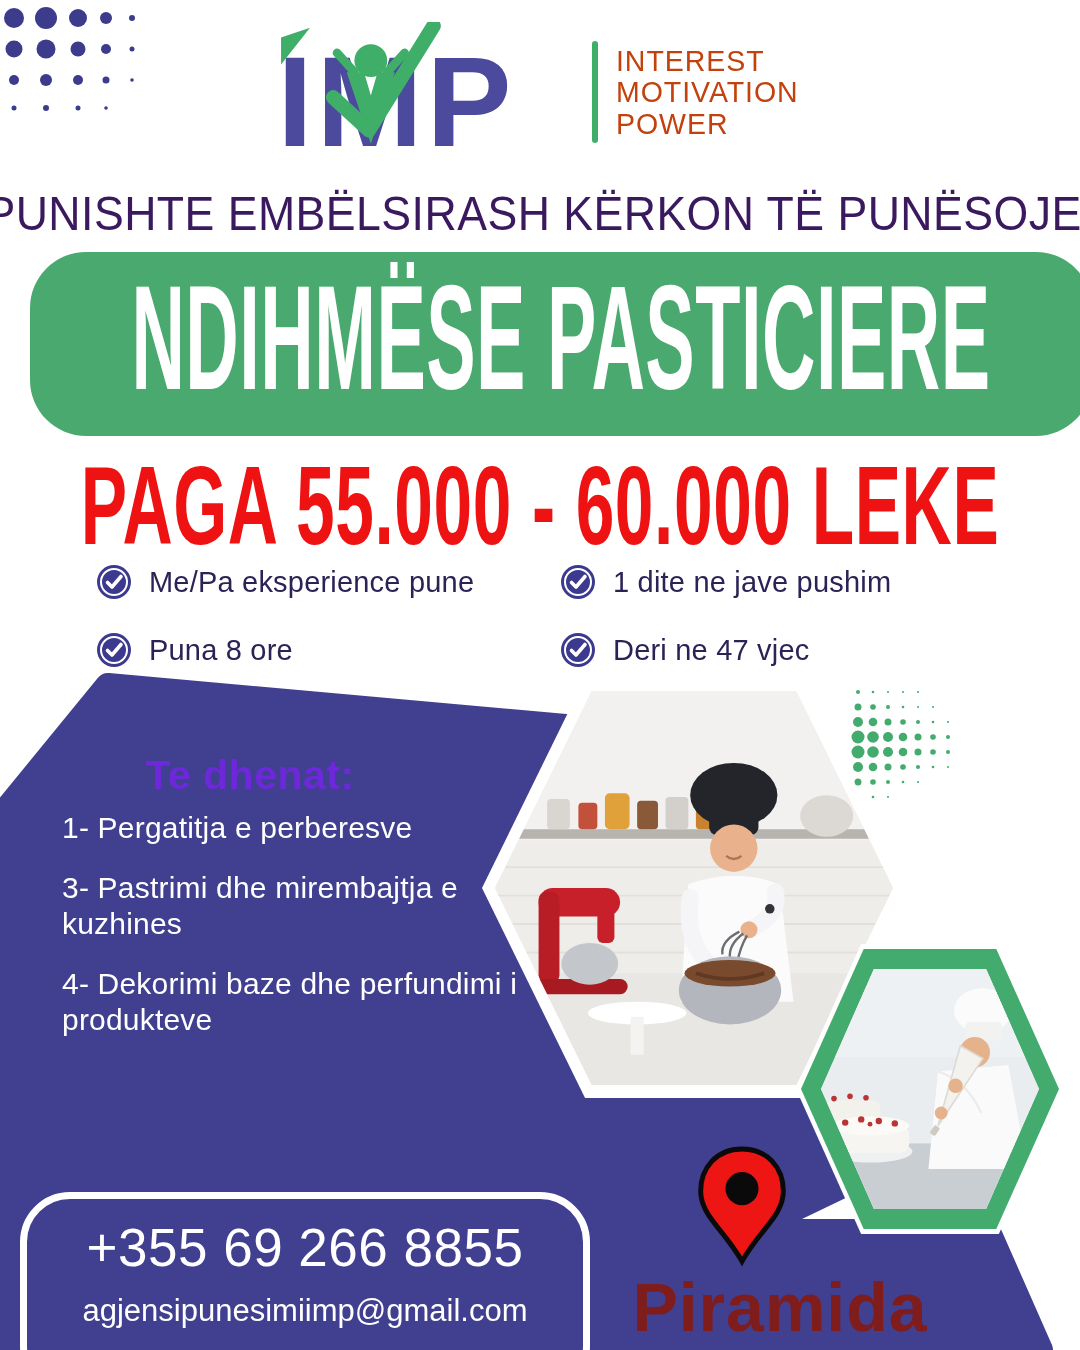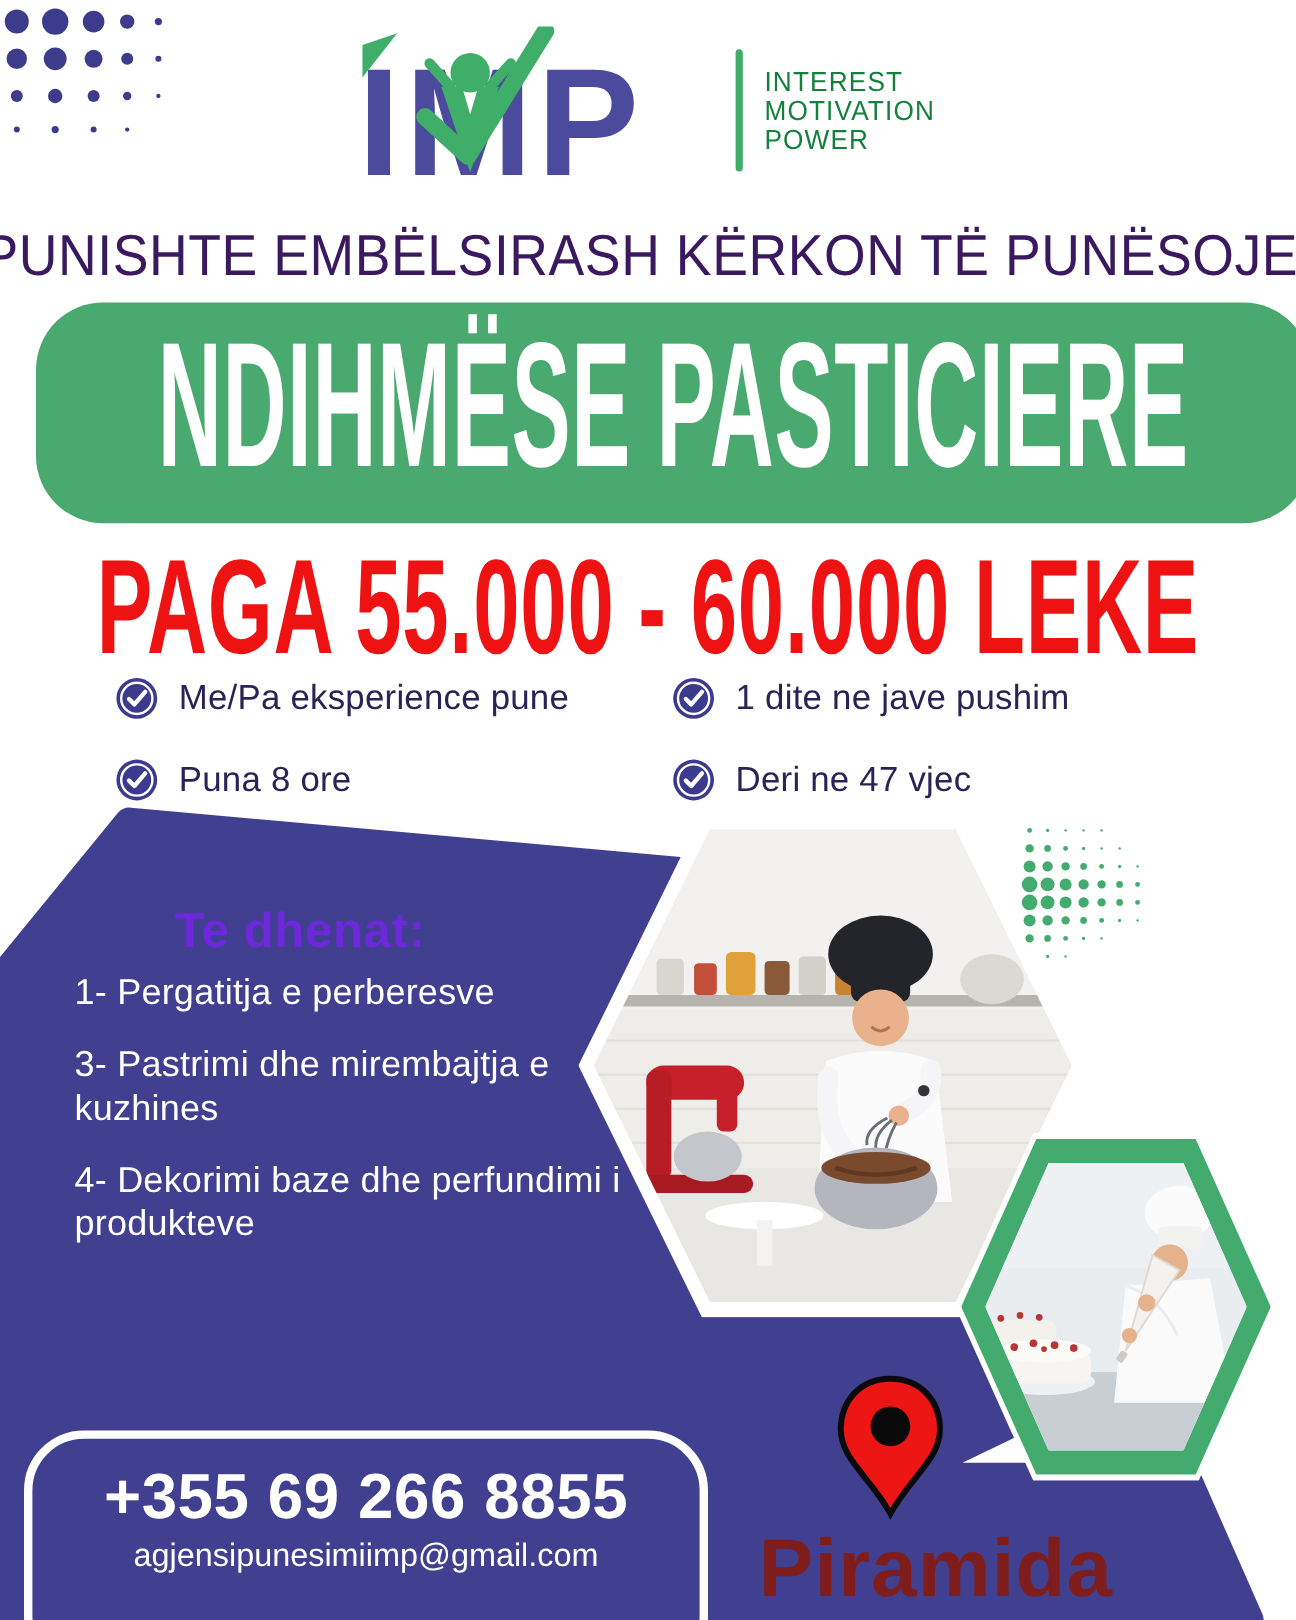--- a/index.html
+++ b/index.html
@@ -3,21 +3,21 @@
 <meta charset="utf-8">
 <style>
   html,body{margin:0;padding:0;background:#ffffff;}
   .poster{
     position:relative;width:1080px;height:1350px;overflow:hidden;background:#ffffff;
     font-family:"Liberation Sans", sans-serif;
   }
   
   .logo-row{position:absolute;top:22px;left:0;width:1080px;display:flex;justify-content:center;align-items:center;}
   .logo-divider{width:6px;height:102px;background:#3fae68;margin:0 18px 0 20px;border-radius:3px;}
-  .logo-tagline{color:#15803d;font-size:23px;line-height:1.05;letter-spacing:1px;font-weight:500;}
+  .logo-tagline{color:#c2410c;font-size:30px;line-height:1.05;letter-spacing:1px;font-weight:500;}
   .logo-tagline div{transform:scaleX(.95);transform-origin:left;}
   
   .cfit{position:absolute;left:50%;white-space:nowrap;line-height:1;}
   .subheading{top:190px;font-size:48px;color:#3a195e;transform:translateX(-50%) scaleX(.93);letter-spacing:.5px;}
   .banner{position:absolute;left:30px;top:252px;width:1062px;height:184px;background:#4aa96f;border-radius:56px;}
   .job-title{top:50%;font-size:148px;font-weight:bold;color:#ffffff;transform:translate(-50%,-54%) scaleX(.5);letter-spacing:1px;}
   .salary{top:450px;font-size:112px;font-weight:bold;color:#ee1212;transform:translateX(-50%) scaleX(.62);letter-spacing:1px;}
   
   .benefits{position:absolute;left:96px;top:560px;width:930px;display:grid;grid-template-columns:440px 1fr;grid-row-gap:10px;gap:24px;}
   .benefit{display:flex;align-items:center;height:44px;}
@@ -32,22 +32,22 @@
   
   .hex{clip-path:polygon(24.3% 0,75.7% 0,100% 50%,75.7% 100%,24.3% 100%,0 50%);}
   .hex-big{position:absolute;left:482px;top:678px;width:424px;height:420px;background:#ffffff;z-index:4;}
   .hex-big-photo{position:absolute;left:13px;top:13px;right:13px;bottom:13px;overflow:hidden;background:#f2f1ef;}
   .hex-small{position:absolute;left:796px;top:944px;width:268px;height:290px;background:#ffffff;z-index:5;}
   .hex-small-green{position:absolute;left:5px;top:5px;right:5px;bottom:5px;background:#42ab6d;}
   .hex-small-photo{position:absolute;left:20px;top:20px;right:20px;bottom:20px;overflow:hidden;background:#e9edf0;}
   .hex svg,.hex-big-photo svg,.hex-small-photo svg{display:block;width:100%;height:100%;}
   
   .contact-card{position:absolute;left:20px;top:1192px;width:556px;height:190px;border:7px solid #ffffff;border-radius:50px;z-index:6;text-align:center;color:#fff;}
-  .phone{margin-top:18px;font-size:53px;font-weight:bold;letter-spacing:.5px;}
-  .email{margin-top:3px;font-size:27px;}
+  .phone{margin-top:18px;font-size:53px;font-weight:normal;letter-spacing:.5px;}
+  .email{margin-top:15px;font-size:31px;}
   .map-pin{position:absolute;left:690px;top:1144px;z-index:6;}
   .location{position:absolute;left:585px;top:1268px;width:390px;text-align:center;font-size:68px;font-weight:bold;color:#7f1d1d;z-index:6;letter-spacing:1px;}
   .corner-dots{position:absolute;left:0;top:2px;z-index:2;}
 </style>
 </head>
 <body>
 
 <div class="poster">
 
   <svg class="corner-dots" width="150" height="120">

